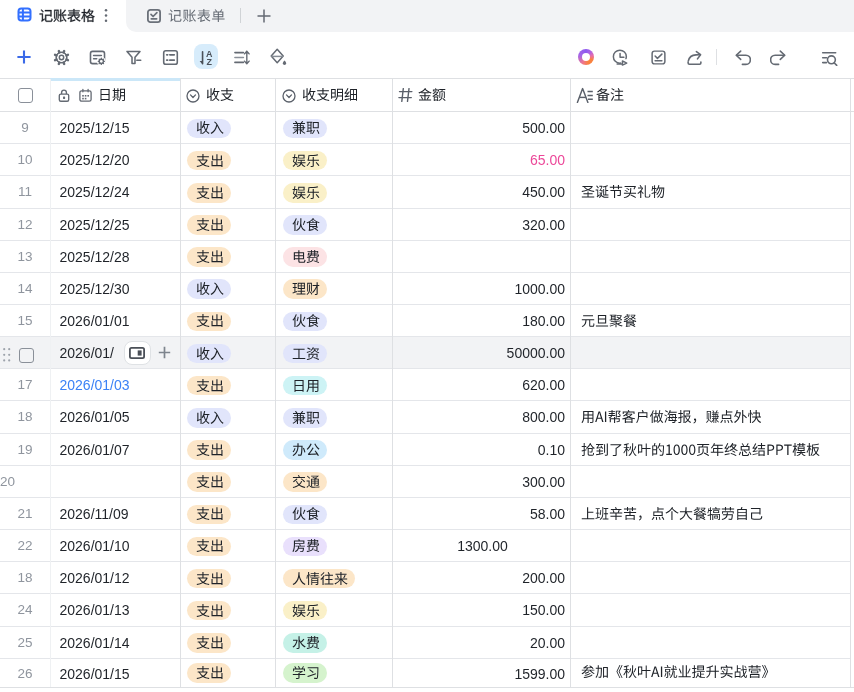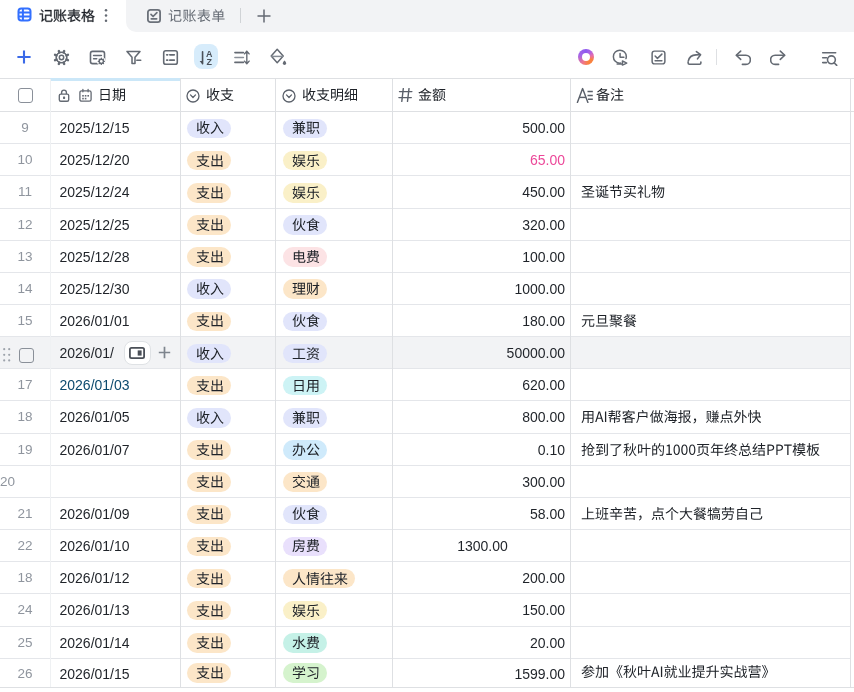--- a/index.html
+++ b/index.html
@@ -232,21 +232,20 @@
     <div class="abs" style="left:0;top:239.7px;width:50px;height:32px;line-height:34.2px;text-align:center;font-size:13.5px;color:#8f959e">13</div>
     <div class="abs" style="left:59.5px;top:239.7px;width:120px;height:32px;line-height:34.2px;font-size:14px;color:#1f2329">2025/12/28</div>
     <div class="pill" style="left:187px;top:247.3px;width:44.0px;height:19.5px;background:#fce6c8"></div>
     <svg style="position:absolute;left:195.5px;top:249.1px" width="28.6" height="15.7" viewBox="0 -12.9 28.6 15.7">
       <path d="M6.4 -11.8V-9.6H1.1V-8.6H6.4V-6.4H1.7V-5.4H3.2L2.9 -5.3C3.7 -3.8 4.7 -2.5 6 -1.5C4.4 -0.7 2.5 -0.2 0.5 0.1C0.7 0.4 1 0.8 1.1 1.1C3.2 0.7 5.2 0.1 7 -0.9C8.6 0.1 10.6 0.7 12.8 1C13 0.8 13.3 0.3 13.5 0C11.4 -0.2 9.6 -0.8 8.1 -1.5C9.7 -2.6 10.9 -4.1 11.7 -6L11 -6.5L10.8 -6.4H7.5V-8.6H12.9V-9.6H7.5V-11.8ZM4 -5.4H10.2C9.5 -4 8.4 -2.9 7.1 -2.1C5.7 -3 4.7 -4.1 4 -5.4ZM15.5 -4.8V0.3H25.4V1.1H26.5V-4.8H25.4V-0.8H21.5V-5.7H26V-10.5H24.8V-6.7H21.5V-11.7H20.4V-6.7H17.2V-10.5H16.1V-5.7H20.4V-0.8H16.6V-4.8Z" fill="#1f2329"></path>
     </svg>
     <div class="pill" style="left:283px;top:247.3px;width:44.0px;height:19.5px;background:#fce3e5"></div>
     <svg style="position:absolute;left:291.5px;top:249.1px" width="28.6" height="15.7" viewBox="0 -12.9 28.6 15.7">
       <path d="M6.3 -5.7V-3.7H2.9V-5.7ZM7.4 -5.7H11V-3.7H7.4ZM6.3 -6.7H2.9V-8.7H6.3ZM7.4 -6.7V-8.7H11V-6.7ZM1.8 -9.7V-1.8H2.9V-2.7H6.3V-1.2C6.3 0.4 6.8 0.9 8.4 0.9C8.7 0.9 11.1 0.9 11.5 0.9C13 0.9 13.3 0.1 13.5 -2C13.1 -2.1 12.7 -2.3 12.4 -2.5C12.3 -0.6 12.2 -0.2 11.4 -0.2C10.9 -0.2 8.8 -0.2 8.4 -0.2C7.6 -0.2 7.4 -0.4 7.4 -1.2V-2.7H12.1V-9.7H7.4V-11.7H6.3V-9.7ZM20.6 -3.3C20.2 -1.2 19 -0.2 14.6 0.2C14.8 0.5 15 0.9 15.1 1.1C19.7 0.6 21.2 -0.7 21.7 -3.3ZM21.3 -0.8C23.1 -0.3 25.4 0.5 26.6 1.1L27.2 0.3C26 -0.3 23.6 -1.1 21.8 -1.5ZM19 -8.3C18.9 -8 18.9 -7.6 18.7 -7.3H16.7L16.9 -8.3ZM19.9 -8.3H22.2V-7.3H19.8C19.9 -7.6 19.9 -8 19.9 -8.3ZM16.1 -9.1C16 -8.3 15.8 -7.2 15.6 -6.5H18.2C17.6 -5.9 16.6 -5.4 14.8 -5C15 -4.8 15.2 -4.4 15.3 -4.2C15.8 -4.3 16.2 -4.4 16.6 -4.5V-0.8H17.6V-3.8H24.4V-0.9H25.5V-4.7H17.1C18.3 -5.2 19 -5.8 19.4 -6.5H22.2V-5.1H23.2V-6.5H26C25.9 -6.1 25.9 -6 25.8 -5.9C25.7 -5.8 25.6 -5.8 25.5 -5.8C25.3 -5.8 24.9 -5.8 24.5 -5.8C24.6 -5.6 24.7 -5.3 24.7 -5.1C25.2 -5.1 25.7 -5.1 25.9 -5.1C26.2 -5.1 26.4 -5.2 26.6 -5.3C26.8 -5.6 27 -6 27 -6.9C27 -7.1 27.1 -7.3 27.1 -7.3H23.2V-8.3H26.2V-10.9H23.2V-11.8H22.2V-10.9H19.9V-11.8H19V-10.9H15.5V-10.1H19V-9.1L16.5 -9.1ZM19.9 -10.1H22.2V-9.1H19.9ZM23.2 -10.1H25.3V-9.1H23.2Z" fill="#1f2329"></path>
     </svg>
-    <div class="abs" style="left:400px;top:239.7px;width:165px;height:32px;line-height:34.2px;text-align:right;font-size:14px;color:#1f2329">100.00</div>
     <div class="abs" style="left:0;top:271.8px;width:50px;height:32px;line-height:34.2px;text-align:center;font-size:13.5px;color:#8f959e">14</div>
     <div class="abs" style="left:59.5px;top:271.8px;width:120px;height:32px;line-height:34.2px;font-size:14px;color:#1f2329">2025/12/30</div>
     <div class="pill" style="left:187px;top:279.4px;width:44.0px;height:19.5px;background:#e1e5fb"></div>
     <svg style="position:absolute;left:195.5px;top:281.2px" width="28.6" height="15.7" viewBox="0 -12.9 28.6 15.7">
       <path d="M8.2 -8H11.3C11 -6.3 10.5 -4.7 9.8 -3.5C9.1 -4.8 8.6 -6.2 8.2 -7.8ZM8.1 -11.8C7.7 -9.3 6.9 -7 5.7 -5.6C6 -5.4 6.3 -4.9 6.5 -4.7C6.9 -5.2 7.3 -5.9 7.6 -6.5C8 -5.1 8.6 -3.7 9.3 -2.5C8.5 -1.3 7.4 -0.4 6 0.3C6.2 0.5 6.5 0.9 6.7 1.1C8 0.4 9 -0.5 9.9 -1.6C10.7 -0.5 11.6 0.4 12.8 1.1C12.9 0.8 13.3 0.4 13.5 0.2C12.3 -0.4 11.3 -1.3 10.5 -2.5C11.4 -4 11.9 -5.8 12.3 -8H13.4V-9H8.6C8.8 -9.8 9 -10.7 9.2 -11.6ZM1.3 -1.4C1.6 -1.6 2 -1.8 4.5 -2.8V1.1H5.6V-11.6H4.5V-3.8L2.4 -3.1V-10.2H1.3V-3.3C1.3 -2.8 1.1 -2.5 0.9 -2.4C1 -2.1 1.2 -1.7 1.3 -1.4ZM18.1 -10.6C19.1 -9.9 19.8 -9.1 20.4 -8.3C19.5 -4.3 17.7 -1.4 14.6 0.2C14.9 0.4 15.3 0.8 15.5 1C18.4 -0.6 20.2 -3.2 21.2 -6.9C22.8 -4 23.8 -0.8 27 1C27 0.6 27.3 0.1 27.5 -0.2C22.8 -3 23.3 -8.3 18.8 -11.5Z" fill="#1f2329"></path>
     </svg>
     <div class="pill" style="left:283px;top:279.4px;width:44.0px;height:19.5px;background:#fce6c8"></div>
     <svg style="position:absolute;left:291.5px;top:281.2px" width="28.6" height="15.7" viewBox="0 -12.9 28.6 15.7">
       <path d="M6.7 -7.6H8.8V-5.8H6.7ZM9.7 -7.6H11.9V-5.8H9.7ZM6.7 -10.2H8.8V-8.4H6.7ZM9.7 -10.2H11.9V-8.4H9.7ZM4.5 -0.3V0.7H13.5V-0.3H9.8V-2.2H13.1V-3.2H9.8V-4.8H12.9V-11.1H5.7V-4.8H8.7V-3.2H5.5V-2.2H8.7V-0.3ZM0.5 -1.4 0.8 -0.3C2 -0.7 3.6 -1.3 5.1 -1.8L4.9 -2.8L3.4 -2.3V-5.8H4.8V-6.8H3.4V-9.8H5V-10.8H0.6V-9.8H2.4V-6.8H0.8V-5.8H2.4V-2C1.7 -1.8 1 -1.6 0.5 -1.4ZM17.1 -9.3V-5.3C17.1 -3.5 17 -1 14.5 0.4C14.7 0.6 15 0.9 15.1 1.1C17.8 -0.5 18.1 -3.2 18.1 -5.3V-9.3ZM17.7 -1.8C18.4 -1 19.2 0.1 19.6 0.8L20.3 0.1C19.9 -0.5 19.1 -1.6 18.4 -2.3ZM15.2 -11.1V-2.5H16.1V-10.2H19V-2.5H19.9V-11.1ZM24.6 -11.7V-9H20.6V-8H24.3C23.4 -5.5 21.8 -3 20.1 -1.7C20.4 -1.4 20.7 -1.1 20.9 -0.8C22.3 -2 23.7 -4.1 24.6 -6.2V-0.3C24.6 -0 24.6 0 24.4 0.1C24.1 0.1 23.4 0.1 22.7 0C22.8 0.3 23 0.8 23.1 1.1C24.1 1.1 24.7 1.1 25.1 0.9C25.6 0.7 25.7 0.4 25.7 -0.3V-8H27.3V-9H25.7V-11.7Z" fill="#1f2329"></path>
     </svg>
@@ -286,21 +285,21 @@
     <div class="pill" style="left:187px;top:343.8px;width:44.0px;height:19.5px;background:#e1e5fb"></div>
     <svg style="position:absolute;left:195.5px;top:345.5px" width="28.6" height="15.7" viewBox="0 -12.9 28.6 15.7">
       <path d="M8.2 -8H11.3C11 -6.3 10.5 -4.7 9.8 -3.5C9.1 -4.8 8.6 -6.2 8.2 -7.8ZM8.1 -11.8C7.7 -9.3 6.9 -7 5.7 -5.6C6 -5.4 6.3 -4.9 6.5 -4.7C6.9 -5.2 7.3 -5.9 7.6 -6.5C8 -5.1 8.6 -3.7 9.3 -2.5C8.5 -1.3 7.4 -0.4 6 0.3C6.2 0.5 6.5 0.9 6.7 1.1C8 0.4 9 -0.5 9.9 -1.6C10.7 -0.5 11.6 0.4 12.8 1.1C12.9 0.8 13.3 0.4 13.5 0.2C12.3 -0.4 11.3 -1.3 10.5 -2.5C11.4 -4 11.9 -5.8 12.3 -8H13.4V-9H8.6C8.8 -9.8 9 -10.7 9.2 -11.6ZM1.3 -1.4C1.6 -1.6 2 -1.8 4.5 -2.8V1.1H5.6V-11.6H4.5V-3.8L2.4 -3.1V-10.2H1.3V-3.3C1.3 -2.8 1.1 -2.5 0.9 -2.4C1 -2.1 1.2 -1.7 1.3 -1.4ZM18.1 -10.6C19.1 -9.9 19.8 -9.1 20.4 -8.3C19.5 -4.3 17.7 -1.4 14.6 0.2C14.9 0.4 15.3 0.8 15.5 1C18.4 -0.6 20.2 -3.2 21.2 -6.9C22.8 -4 23.8 -0.8 27 1C27 0.6 27.3 0.1 27.5 -0.2C22.8 -3 23.3 -8.3 18.8 -11.5Z" fill="#1f2329"></path>
     </svg>
     <div class="pill" style="left:283px;top:343.8px;width:44.0px;height:19.5px;background:#e1e5fb"></div>
     <svg style="position:absolute;left:291.5px;top:345.5px" width="28.6" height="15.7" viewBox="0 -12.9 28.6 15.7">
       <path d="M0.7 -1V0H13.3V-1H7.5V-9.1H12.6V-10.2H1.5V-9.1H6.4V-1ZM15.2 -10.5C16.2 -10.2 17.5 -9.5 18.1 -9L18.7 -9.8C18 -10.3 16.7 -10.9 15.7 -11.3ZM14.7 -6.9 15 -6C16.1 -6.3 17.6 -6.8 18.9 -7.3L18.7 -8.2C17.2 -7.7 15.7 -7.2 14.7 -6.9ZM16.5 -5.2V-1.3H17.6V-4.2H24.5V-1.4H25.6V-5.2ZM20.6 -3.8C20.2 -1.5 19.1 -0.3 14.7 0.3C14.9 0.5 15.1 0.9 15.2 1.1C19.9 0.5 21.2 -1 21.7 -3.8ZM21.2 -1.1C23 -0.5 25.3 0.4 26.5 1.1L27.1 0.2C25.9 -0.4 23.5 -1.3 21.8 -1.8ZM20.8 -11.7C20.4 -10.7 19.7 -9.5 18.6 -8.7C18.8 -8.6 19.1 -8.3 19.3 -8C19.9 -8.5 20.4 -9.1 20.8 -9.6H22.4C22 -8.2 21.1 -6.9 18.6 -6.2C18.8 -6 19 -5.7 19.1 -5.5C21.1 -6 22.2 -7 22.8 -8.1C23.7 -6.9 25.1 -6 26.7 -5.6C26.8 -5.8 27.1 -6.2 27.3 -6.4C25.6 -6.8 24 -7.7 23.3 -8.9C23.3 -9.1 23.4 -9.4 23.5 -9.6H25.6C25.4 -9.2 25.1 -8.7 24.9 -8.4L25.8 -8.1C26.2 -8.7 26.6 -9.5 27 -10.3L26.2 -10.5L26 -10.5H21.3C21.5 -10.8 21.6 -11.2 21.8 -11.6Z" fill="#1f2329"></path>
     </svg>
     <div class="abs" style="left:400px;top:336.1px;width:165px;height:32px;line-height:34.2px;text-align:right;font-size:14px;color:#1f2329">50000.00</div>
     <div class="abs" style="left:0;top:368.3px;width:50px;height:32px;line-height:34.2px;text-align:center;font-size:13.5px;color:#8f959e">17</div>
-    <div class="abs" style="left:59.5px;top:368.3px;width:120px;height:32px;line-height:34.2px;font-size:14px;color:#0c4a6e">2026/01/03</div>
+    <div class="abs" style="left:59.5px;top:368.3px;width:120px;height:32px;line-height:34.2px;font-size:14px;color:#3b82f6">2026/01/03</div>
     <div class="pill" style="left:187px;top:375.9px;width:44.0px;height:19.5px;background:#fce6c8"></div>
     <svg style="position:absolute;left:195.5px;top:377.7px" width="28.6" height="15.7" viewBox="0 -12.9 28.6 15.7">
       <path d="M6.4 -11.8V-9.6H1.1V-8.6H6.4V-6.4H1.7V-5.4H3.2L2.9 -5.3C3.7 -3.8 4.7 -2.5 6 -1.5C4.4 -0.7 2.5 -0.2 0.5 0.1C0.7 0.4 1 0.8 1.1 1.1C3.2 0.7 5.2 0.1 7 -0.9C8.6 0.1 10.6 0.7 12.8 1C13 0.8 13.3 0.3 13.5 0C11.4 -0.2 9.6 -0.8 8.1 -1.5C9.7 -2.6 10.9 -4.1 11.7 -6L11 -6.5L10.8 -6.4H7.5V-8.6H12.9V-9.6H7.5V-11.8ZM4 -5.4H10.2C9.5 -4 8.4 -2.9 7.1 -2.1C5.7 -3 4.7 -4.1 4 -5.4ZM15.5 -4.8V0.3H25.4V1.1H26.5V-4.8H25.4V-0.8H21.5V-5.7H26V-10.5H24.8V-6.7H21.5V-11.7H20.4V-6.7H17.2V-10.5H16.1V-5.7H20.4V-0.8H16.6V-4.8Z" fill="#1f2329"></path>
     </svg>
     <div class="pill" style="left:283px;top:375.9px;width:44.0px;height:19.5px;background:#cdf3f5"></div>
     <svg style="position:absolute;left:291.5px;top:377.7px" width="28.6" height="15.7" viewBox="0 -12.9 28.6 15.7">
       <path d="M3.5 -4.9H10.5V-1H3.5ZM3.5 -6V-9.8H10.5V-6ZM2.5 -10.8V1H3.5V0.1H10.5V0.9H11.6V-10.8ZM16.1 -10.8V-5.7C16.1 -3.7 16 -1.2 14.4 0.5C14.7 0.6 15.1 1 15.3 1.2C16.3 0 16.8 -1.6 17 -3.2H20.5V1H21.6V-3.2H25.4V-0.3C25.4 -0.1 25.3 0 25 0C24.7 0.1 23.8 0.1 22.8 0C22.9 0.3 23.1 0.8 23.2 1C24.5 1.1 25.3 1 25.8 0.9C26.2 0.7 26.4 0.4 26.4 -0.3V-10.8ZM17.2 -9.8H20.5V-7.5H17.2ZM25.4 -9.8V-7.5H21.6V-9.8ZM17.2 -6.5H20.5V-4.2H17.1C17.2 -4.7 17.2 -5.2 17.2 -5.7ZM25.4 -6.5V-4.2H21.6V-6.5Z" fill="#1f2329"></path>
     </svg>
     <div class="abs" style="left:400px;top:368.3px;width:165px;height:32px;line-height:34.2px;text-align:right;font-size:14px;color:#1f2329">620.00</div>
     <div class="abs" style="left:0;top:400.4px;width:50px;height:32px;line-height:34.2px;text-align:center;font-size:13.5px;color:#8f959e">18</div>
@@ -335,21 +334,21 @@
     <div class="pill" style="left:187px;top:472.3px;width:44.0px;height:19.5px;background:#fce6c8"></div>
     <svg style="position:absolute;left:195.5px;top:474.1px" width="28.6" height="15.7" viewBox="0 -12.9 28.6 15.7">
       <path d="M6.4 -11.8V-9.6H1.1V-8.6H6.4V-6.4H1.7V-5.4H3.2L2.9 -5.3C3.7 -3.8 4.7 -2.5 6 -1.5C4.4 -0.7 2.5 -0.2 0.5 0.1C0.7 0.4 1 0.8 1.1 1.1C3.2 0.7 5.2 0.1 7 -0.9C8.6 0.1 10.6 0.7 12.8 1C13 0.8 13.3 0.3 13.5 0C11.4 -0.2 9.6 -0.8 8.1 -1.5C9.7 -2.6 10.9 -4.1 11.7 -6L11 -6.5L10.8 -6.4H7.5V-8.6H12.9V-9.6H7.5V-11.8ZM4 -5.4H10.2C9.5 -4 8.4 -2.9 7.1 -2.1C5.7 -3 4.7 -4.1 4 -5.4ZM15.5 -4.8V0.3H25.4V1.1H26.5V-4.8H25.4V-0.8H21.5V-5.7H26V-10.5H24.8V-6.7H21.5V-11.7H20.4V-6.7H17.2V-10.5H16.1V-5.7H20.4V-0.8H16.6V-4.8Z" fill="#1f2329"></path>
     </svg>
     <div class="pill" style="left:283px;top:472.3px;width:44.0px;height:19.5px;background:#fce6c8"></div>
     <svg style="position:absolute;left:291.5px;top:474.1px" width="28.6" height="15.7" viewBox="0 -12.9 28.6 15.7">
       <path d="M4.5 -8.4C3.6 -7.3 2.2 -6.2 1 -5.5C1.2 -5.3 1.6 -4.9 1.8 -4.7C3 -5.5 4.5 -6.8 5.5 -8ZM8.7 -7.8C10 -6.9 11.5 -5.5 12.2 -4.6L13.1 -5.3C12.3 -6.2 10.8 -7.5 9.5 -8.4ZM4.9 -5.9 4 -5.6C4.5 -4.2 5.3 -3.1 6.3 -2.1C4.8 -1 2.9 -0.3 0.7 0.2C0.9 0.4 1.2 0.9 1.3 1.1C3.6 0.6 5.5 -0.2 7 -1.4C8.5 -0.2 10.4 0.6 12.7 1C12.9 0.7 13.2 0.3 13.4 0.1C11.2 -0.3 9.3 -1 7.8 -2.1C8.8 -3.1 9.6 -4.2 10.2 -5.7L9.1 -6C8.7 -4.7 8 -3.6 7 -2.8C6.1 -3.7 5.4 -4.7 4.9 -5.9ZM5.9 -11.6C6.2 -11 6.6 -10.3 6.8 -9.8H0.9V-8.8H13V-9.8H7.2L7.9 -10.1C7.7 -10.6 7.2 -11.3 6.8 -11.9ZM14.9 -10.6C15.7 -9.9 16.8 -8.8 17.3 -8.2L18.1 -8.9C17.5 -9.5 16.5 -10.5 15.6 -11.2ZM17.6 -6.5H14.6V-5.5H16.6V-1.5C16 -1.3 15.3 -0.7 14.5 0.1L15.2 1C15.9 0 16.6 -0.8 17.1 -0.8C17.4 -0.8 17.9 -0.3 18.5 0C19.4 0.6 20.6 0.8 22.3 0.8C23.8 0.8 26.3 0.7 27.3 0.7C27.3 0.4 27.5 -0.1 27.6 -0.4C26.1 -0.2 24 -0.1 22.3 -0.1C20.8 -0.1 19.6 -0.2 18.7 -0.8C18.2 -1.1 17.9 -1.4 17.6 -1.5ZM19.1 -11.2V-10.4H25C24.4 -10 23.7 -9.5 23 -9.2C22.3 -9.5 21.6 -9.8 21 -10L20.3 -9.4C21.2 -9.1 22.2 -8.7 23.1 -8.2H19.1V-1H20.1V-3.3H22.4V-1.1H23.4V-3.3H25.8V-2C25.8 -1.9 25.8 -1.8 25.6 -1.8C25.4 -1.8 24.8 -1.8 24.2 -1.8C24.3 -1.6 24.4 -1.2 24.5 -1C25.4 -1 26 -1 26.4 -1.1C26.7 -1.3 26.8 -1.5 26.8 -2V-8.2H25C24.7 -8.4 24.4 -8.6 24 -8.8C25 -9.3 26.1 -10.1 26.8 -10.8L26.2 -11.3L26 -11.2ZM25.8 -7.4V-6.2H23.4V-7.4ZM20.1 -5.4H22.4V-4.1H20.1ZM20.1 -6.2V-7.4H22.4V-6.2ZM25.8 -5.4V-4.1H23.4V-5.4Z" fill="#1f2329"></path>
     </svg>
     <div class="abs" style="left:400px;top:464.7px;width:165px;height:32px;line-height:34.2px;text-align:right;font-size:14px;color:#1f2329">300.00</div>
     <div class="abs" style="left:0;top:496.9px;width:50px;height:32px;line-height:34.2px;text-align:center;font-size:13.5px;color:#8f959e">21</div>
-    <div class="abs" style="left:59.5px;top:496.9px;width:120px;height:32px;line-height:34.2px;font-size:14px;color:#1f2329">2026/01/09</div>
+    <div class="abs" style="left:59.5px;top:496.9px;width:120px;height:32px;line-height:34.2px;font-size:14px;color:#1f2329">2026/11/09</div>
     <div class="pill" style="left:187px;top:504.5px;width:44.0px;height:19.5px;background:#fce6c8"></div>
     <svg style="position:absolute;left:195.5px;top:506.3px" width="28.6" height="15.7" viewBox="0 -12.9 28.6 15.7">
       <path d="M6.4 -11.8V-9.6H1.1V-8.6H6.4V-6.4H1.7V-5.4H3.2L2.9 -5.3C3.7 -3.8 4.7 -2.5 6 -1.5C4.4 -0.7 2.5 -0.2 0.5 0.1C0.7 0.4 1 0.8 1.1 1.1C3.2 0.7 5.2 0.1 7 -0.9C8.6 0.1 10.6 0.7 12.8 1C13 0.8 13.3 0.3 13.5 0C11.4 -0.2 9.6 -0.8 8.1 -1.5C9.7 -2.6 10.9 -4.1 11.7 -6L11 -6.5L10.8 -6.4H7.5V-8.6H12.9V-9.6H7.5V-11.8ZM4 -5.4H10.2C9.5 -4 8.4 -2.9 7.1 -2.1C5.7 -3 4.7 -4.1 4 -5.4ZM15.5 -4.8V0.3H25.4V1.1H26.5V-4.8H25.4V-0.8H21.5V-5.7H26V-10.5H24.8V-6.7H21.5V-11.7H20.4V-6.7H17.2V-10.5H16.1V-5.7H20.4V-0.8H16.6V-4.8Z" fill="#1f2329"></path>
     </svg>
     <div class="pill" style="left:283px;top:504.5px;width:44.0px;height:19.5px;background:#e1e5fb"></div>
     <svg style="position:absolute;left:291.5px;top:506.3px" width="28.6" height="15.7" viewBox="0 -12.9 28.6 15.7">
       <path d="M12.2 -9.2C11.9 -7.9 11.3 -6.2 10.8 -5.2L11.7 -4.9C12.2 -5.9 12.9 -7.5 13.4 -8.8ZM5.6 -9.1C5.5 -7.7 5.1 -6 4.6 -5L5.6 -4.6C6.1 -5.7 6.5 -7.5 6.6 -8.9ZM3.8 -11.7C3.1 -9.6 1.8 -7.5 0.5 -6.2C0.7 -6 1 -5.4 1.1 -5.1C1.5 -5.6 2 -6.2 2.4 -6.8V1.1H3.5V-8.5C4 -9.4 4.5 -10.4 4.8 -11.4ZM8.3 -11.6C8.3 -5.4 8.5 -1.6 4.1 0.3C4.3 0.5 4.6 0.9 4.8 1.1C7.1 0.1 8.3 -1.5 8.8 -3.6C9.5 -1.3 10.7 0.3 12.9 1.1C13 0.8 13.4 0.4 13.6 0.1C10.9 -0.7 9.7 -3 9.3 -6.2C9.4 -7.8 9.4 -9.6 9.4 -11.6ZM23.9 -5.1V-3.9H18.1V-5.1ZM23.9 -5.9H18.1V-7.1H23.9ZM20.1 -2.1C22 -1.2 24.4 0.2 25.6 1.1L26.3 0.4C25.7 -0.1 24.8 -0.7 23.8 -1.2C24.6 -1.7 25.5 -2.3 26.2 -2.9L25.4 -3.5L25 -3.1V-7.6C25.6 -7.3 26.3 -7 27 -6.8C27.1 -7.1 27.4 -7.5 27.6 -7.7C25.4 -8.3 23 -9.6 21.6 -11L21.9 -11.4L20.9 -11.9C19.6 -9.9 17.1 -8.3 14.5 -7.5C14.8 -7.3 15.1 -6.9 15.2 -6.6C15.8 -6.8 16.4 -7.1 17 -7.4V-0.7C17 -0.2 16.8 0.1 16.5 0.2C16.7 0.4 16.9 0.8 17 1.1C17.3 0.9 17.8 0.8 21.5 0C21.5 -0.2 21.5 -0.6 21.5 -0.9L18.1 -0.3V-3H24.8C24.2 -2.6 23.6 -2.1 22.9 -1.7C22.2 -2.1 21.5 -2.5 20.8 -2.8ZM20 -9.1C20.2 -8.8 20.5 -8.3 20.7 -8H18C19.2 -8.6 20.2 -9.5 21 -10.4C21.9 -9.5 23 -8.6 24.2 -8H21.8C21.6 -8.4 21.2 -8.9 20.9 -9.4Z" fill="#1f2329"></path>
     </svg>
     <div class="abs" style="left:400px;top:496.9px;width:165px;height:32px;line-height:34.2px;text-align:right;font-size:14px;color:#1f2329">58.00</div>
     <svg style="position:absolute;left:581px;top:505.9px" width="182.6" height="15.7" viewBox="0 -12.9 182.6 15.7">

